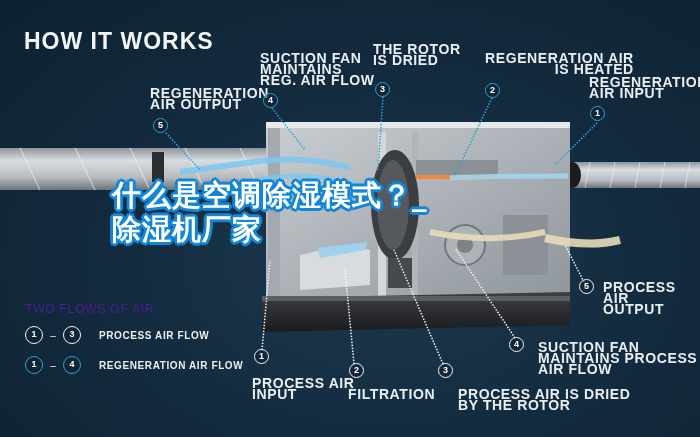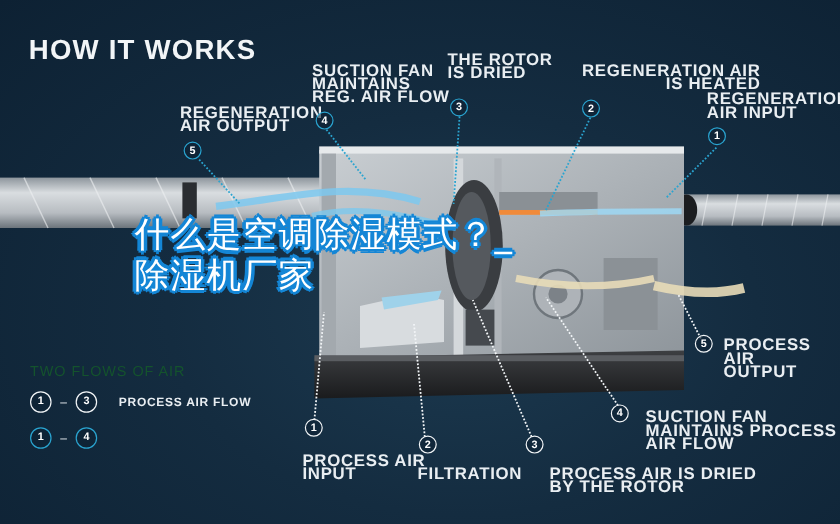--- a/index.html
+++ b/index.html
@@ -18,27 +18,27 @@
       font-size: 14px; font-weight: bold; letter-spacing: 0.6px; line-height: 11px;
       color: #e9eef2; white-space: pre-line;
     }
     .circle {
       width: 15px; height: 15px; border-radius: 50%;
       border: 1.5px solid #2aa4d0; box-sizing: border-box;
       font-size: 9px; font-weight: bold; line-height: 12px; text-align: center;
       color: #ffffff; background: rgba(13,33,51,0.6);
     }
     .circle.white { border-color: #f2f5f7; }
-    .legend-title { left: 25px; top: 302px; font-size: 12px; letter-spacing: 0.8px; color: #14532d; }
+    .legend-title { left: 25px; top: 302px; font-size: 12px; letter-spacing: 0.8px; color: #4c1d95; }
     .legend-row { left: 25px; height: 18px; display: flex; align-items: center; gap: 6px; }
     .legend-row .circle { position: static; width: 18px; height: 18px; line-height: 15px; font-size: 9px; }
     .legend-row .dash { font-size: 10px; color: #e9eef2; width: 8px; text-align: center; }
     .legend-row .ltext { font-size: 10px; font-weight: bold; letter-spacing: 0.6px; color: #e9eef2; margin-left: 12px; }
     .overlay-title {
-      left: 112px; top: 178px; font-size: 29px; font-weight: normal; line-height: 34px;
+      left: 112px; top: 178px; font-size: 29px; font-weight: bold; line-height: 34px;
       color: #ffffff; letter-spacing: 1px;
       font-family: "DejaVu Sans", sans-serif;
       text-shadow:
         -2px -2px 0 #1486d6, 2px -2px 0 #1486d6, -2px 2px 0 #1486d6, 2px 2px 0 #1486d6,
         0 -2px 0 #1486d6, 0 2px 0 #1486d6, -2px 0 0 #1486d6, 2px 0 0 #1486d6,
         -3px 0 0 #1486d6, 3px 0 0 #1486d6, 0 3px 0 #1486d6, 0 -3px 0 #1486d6;
       white-space: pre-line; z-index: 10;
     }
     svg.scene { position: absolute; left: 0; top: 0; }
   </style>
@@ -171,16 +171,17 @@
 <div class="abs legend-row" style="top:326px;">
   <span class="circle white">1</span>
   <span class="dash">–</span>
   <span class="circle white">3</span>
   <span class="ltext">PROCESS AIR FLOW</span>
 </div>
 <div class="abs legend-row" style="top:356px;">
   <span class="circle">1</span>
   <span class="dash">–</span>
   <span class="circle">4</span>
+  <span class="ltext">REGENERATION AIR FLOW</span>
 </div>
 
 <div class="abs overlay-title">什么是空调除湿模式？_
 除湿机厂家</div>
 
 </body></html>

